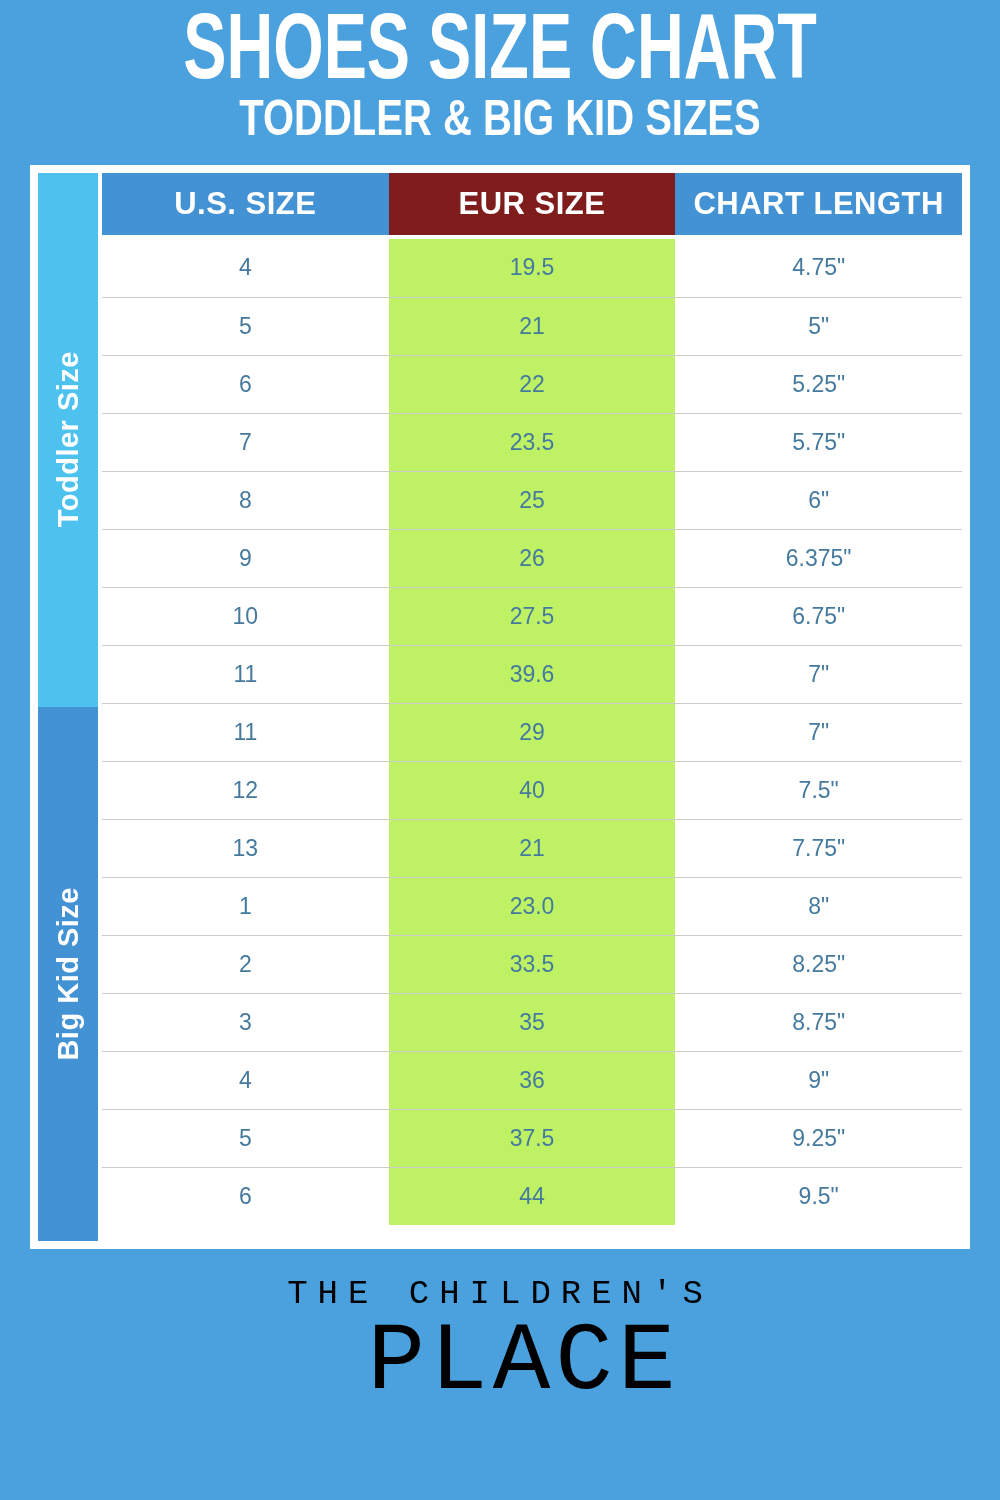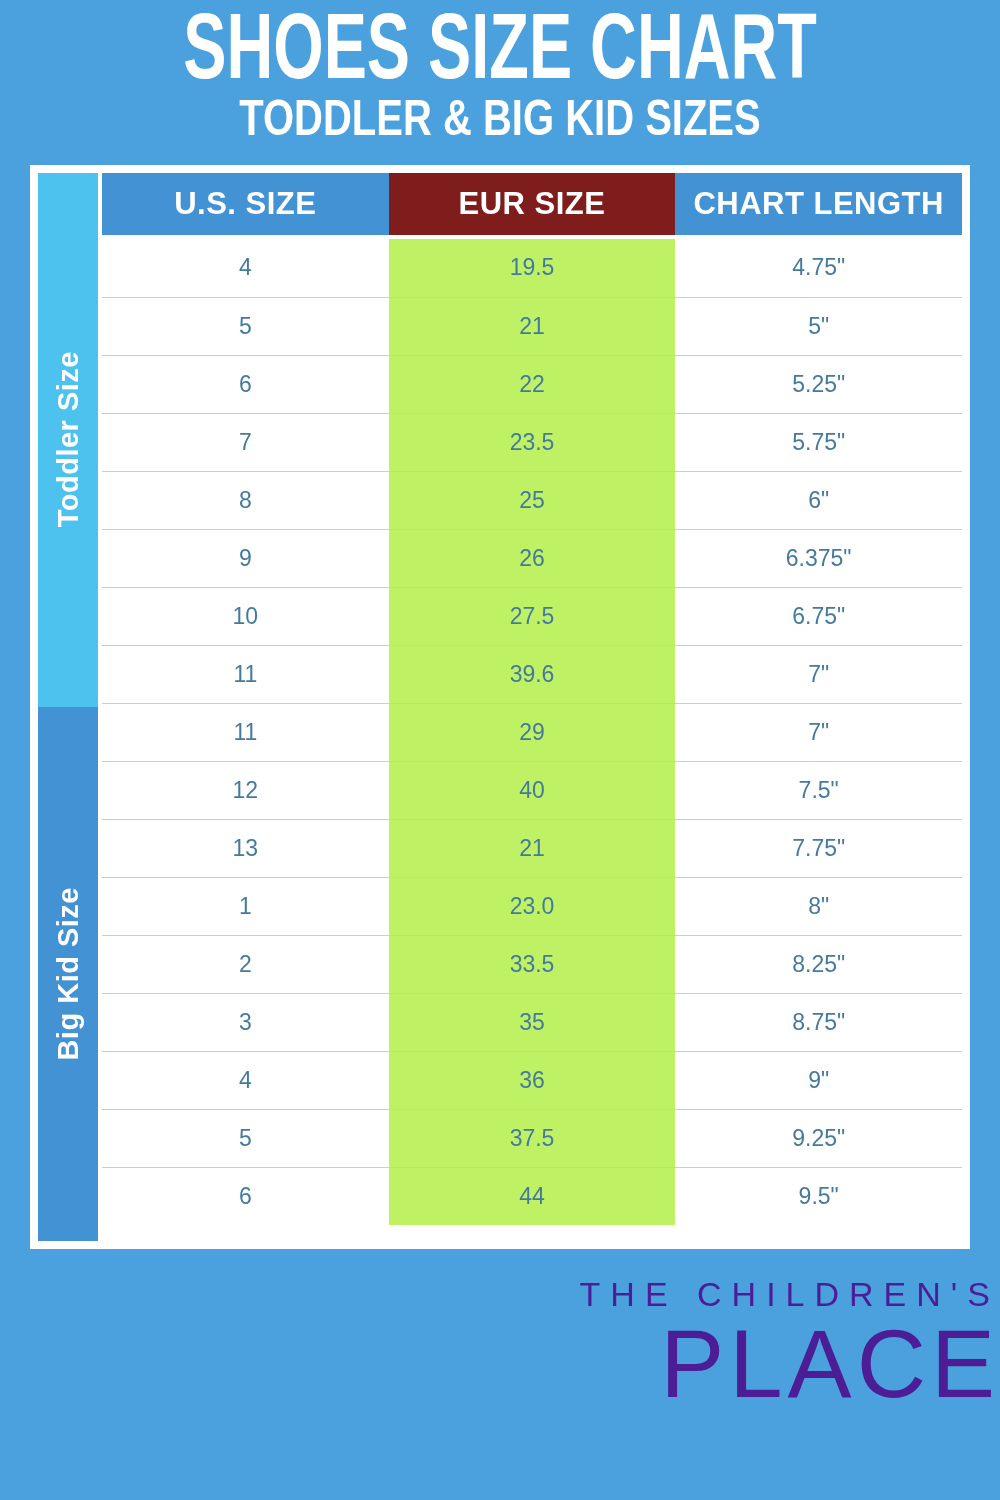--- a/index.html
+++ b/index.html
@@ -80,24 +80,24 @@
     flex: 1;
     display: flex; align-items: center; justify-content: center;
     color: #457A9E;
     font-size: 23px;
     background: #ffffff;
   }
   .cell.eur { background: #bef264; }
 
   
   .footer {
-    text-align: right;
+    text-align: center;
     margin-top: 26px;
-    color: #4c1d95;
-    font-family: Liberation Sans, sans-serif;
+    color: #000000;
+    font-family: Liberation Mono, monospace;
   }
   .brand-top {
     font-size: 34px;
     letter-spacing: 10px;
     display: block;
   }
   .brand-bottom {
     font-size: 96px;
     letter-spacing: 5px;
     line-height: 1.0;

